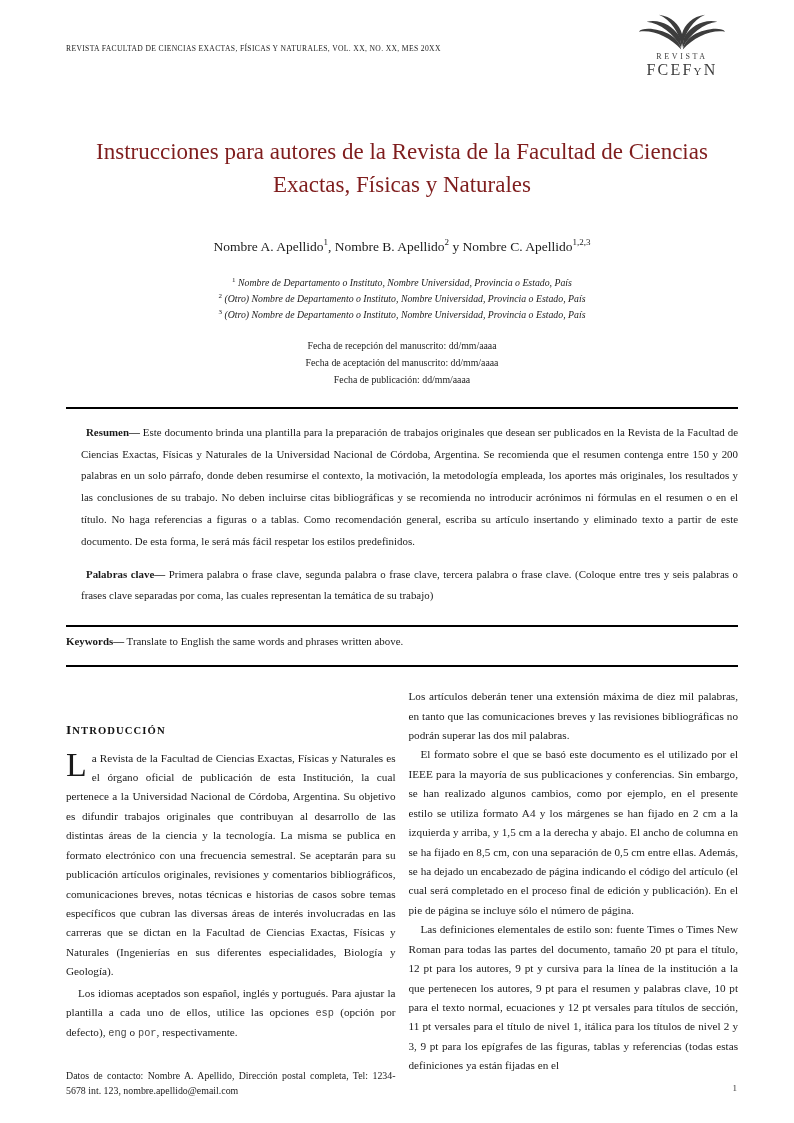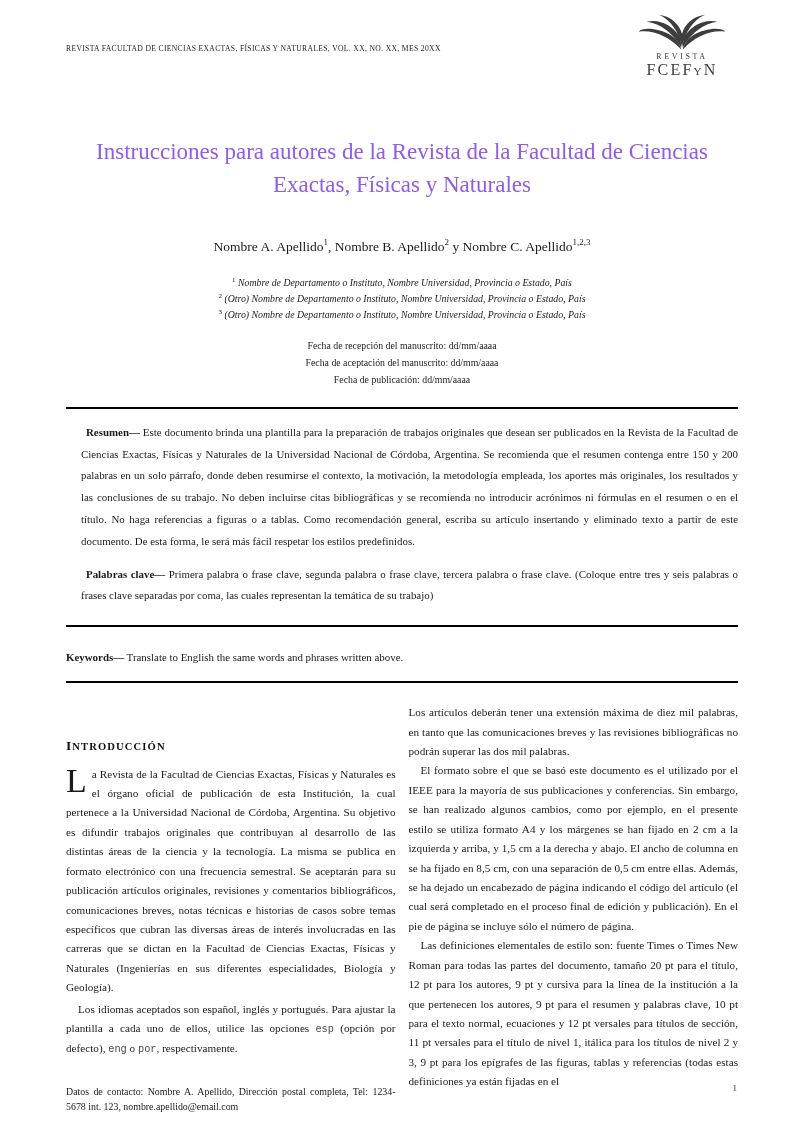--- a/index.html
+++ b/index.html
@@ -16,36 +16,36 @@
   }
   
   .hdr{display:flex;justify-content:space-between;align-items:flex-start;padding-top:14px;height:76px;}
   .running{font-size:7.6px;letter-spacing:.35px;margin-top:30px;color:#222;white-space:nowrap;}
   .logo{width:108px;text-align:center;color:#3d3d3d;margin-right:2px;}
   .logo svg{display:block;margin:0 auto;}
   .logo-rev{font-size:8px;letter-spacing:2.6px;margin-top:-2px;}
   .logo-fcefyn{font-size:16px;letter-spacing:2.2px;font-weight:500;margin-top:0px;font-family:Liberation Serif, serif;}
   .logo-fcefyn .small-y{font-size:11px;}
   
-  .title{margin:46px auto 0;max-width:640px;text-align:center;font-size:23px;line-height:1.42;color:#8b5cf6;}
+  .title{margin:46px auto 0;max-width:640px;text-align:center;font-size:23px;line-height:1.42;color:#7f1d1d;}
   .byline{margin-top:36px;text-align:center;font-size:13.5px;}
   .byline sup{font-size:9px;}
   .affils{margin-top:20px;text-align:center;font-style:italic;font-size:9.8px;line-height:1.62;}
   .affils sup{font-size:7px;font-style:normal;}
   .dates{margin-top:15px;text-align:center;font-size:9.8px;line-height:1.72;}
   
   .rule{height:2px;background:#000;margin-top:18px;}
   
   .abs{margin-top:13px;font-size:10.9px;line-height:2.0;text-align:justify;}
   .abs .lbl{font-weight:bold;}
   .abs.indent{text-indent:5px;margin-left:15px;}
   .kw{margin-top:11px;}
   .abs-en{margin-top:15px;font-size:10.9px;text-align:justify;}
   .abs-en .lbl{font-weight:bold;}
-  .kw-en{margin-top:24px;}
+  .kw-en{margin-top:8px;}
   
   .cols{display:flex;gap:13px;margin-top:20px;}
   .col{flex:1 1 0;font-size:11.2px;line-height:1.735;text-align:justify;}
   .sec-head{margin-top:31px;font-weight:600;letter-spacing:1.1px;font-size:10.6px;color:#111;}
   .sec-head .big{font-size:13.5px;}
   .p{margin:0;}
   .p + .p{text-indent:12px;}
   .dropcap{float:left;font-size:34px;line-height:27px;padding:2px 5px 0 0;}
   .mono{font-family:"Liberation Mono","DejaVu Sans Mono",monospace;font-size:10.3px;color:#4a4a4a;}
   .p-intro{margin-top:7px;}

